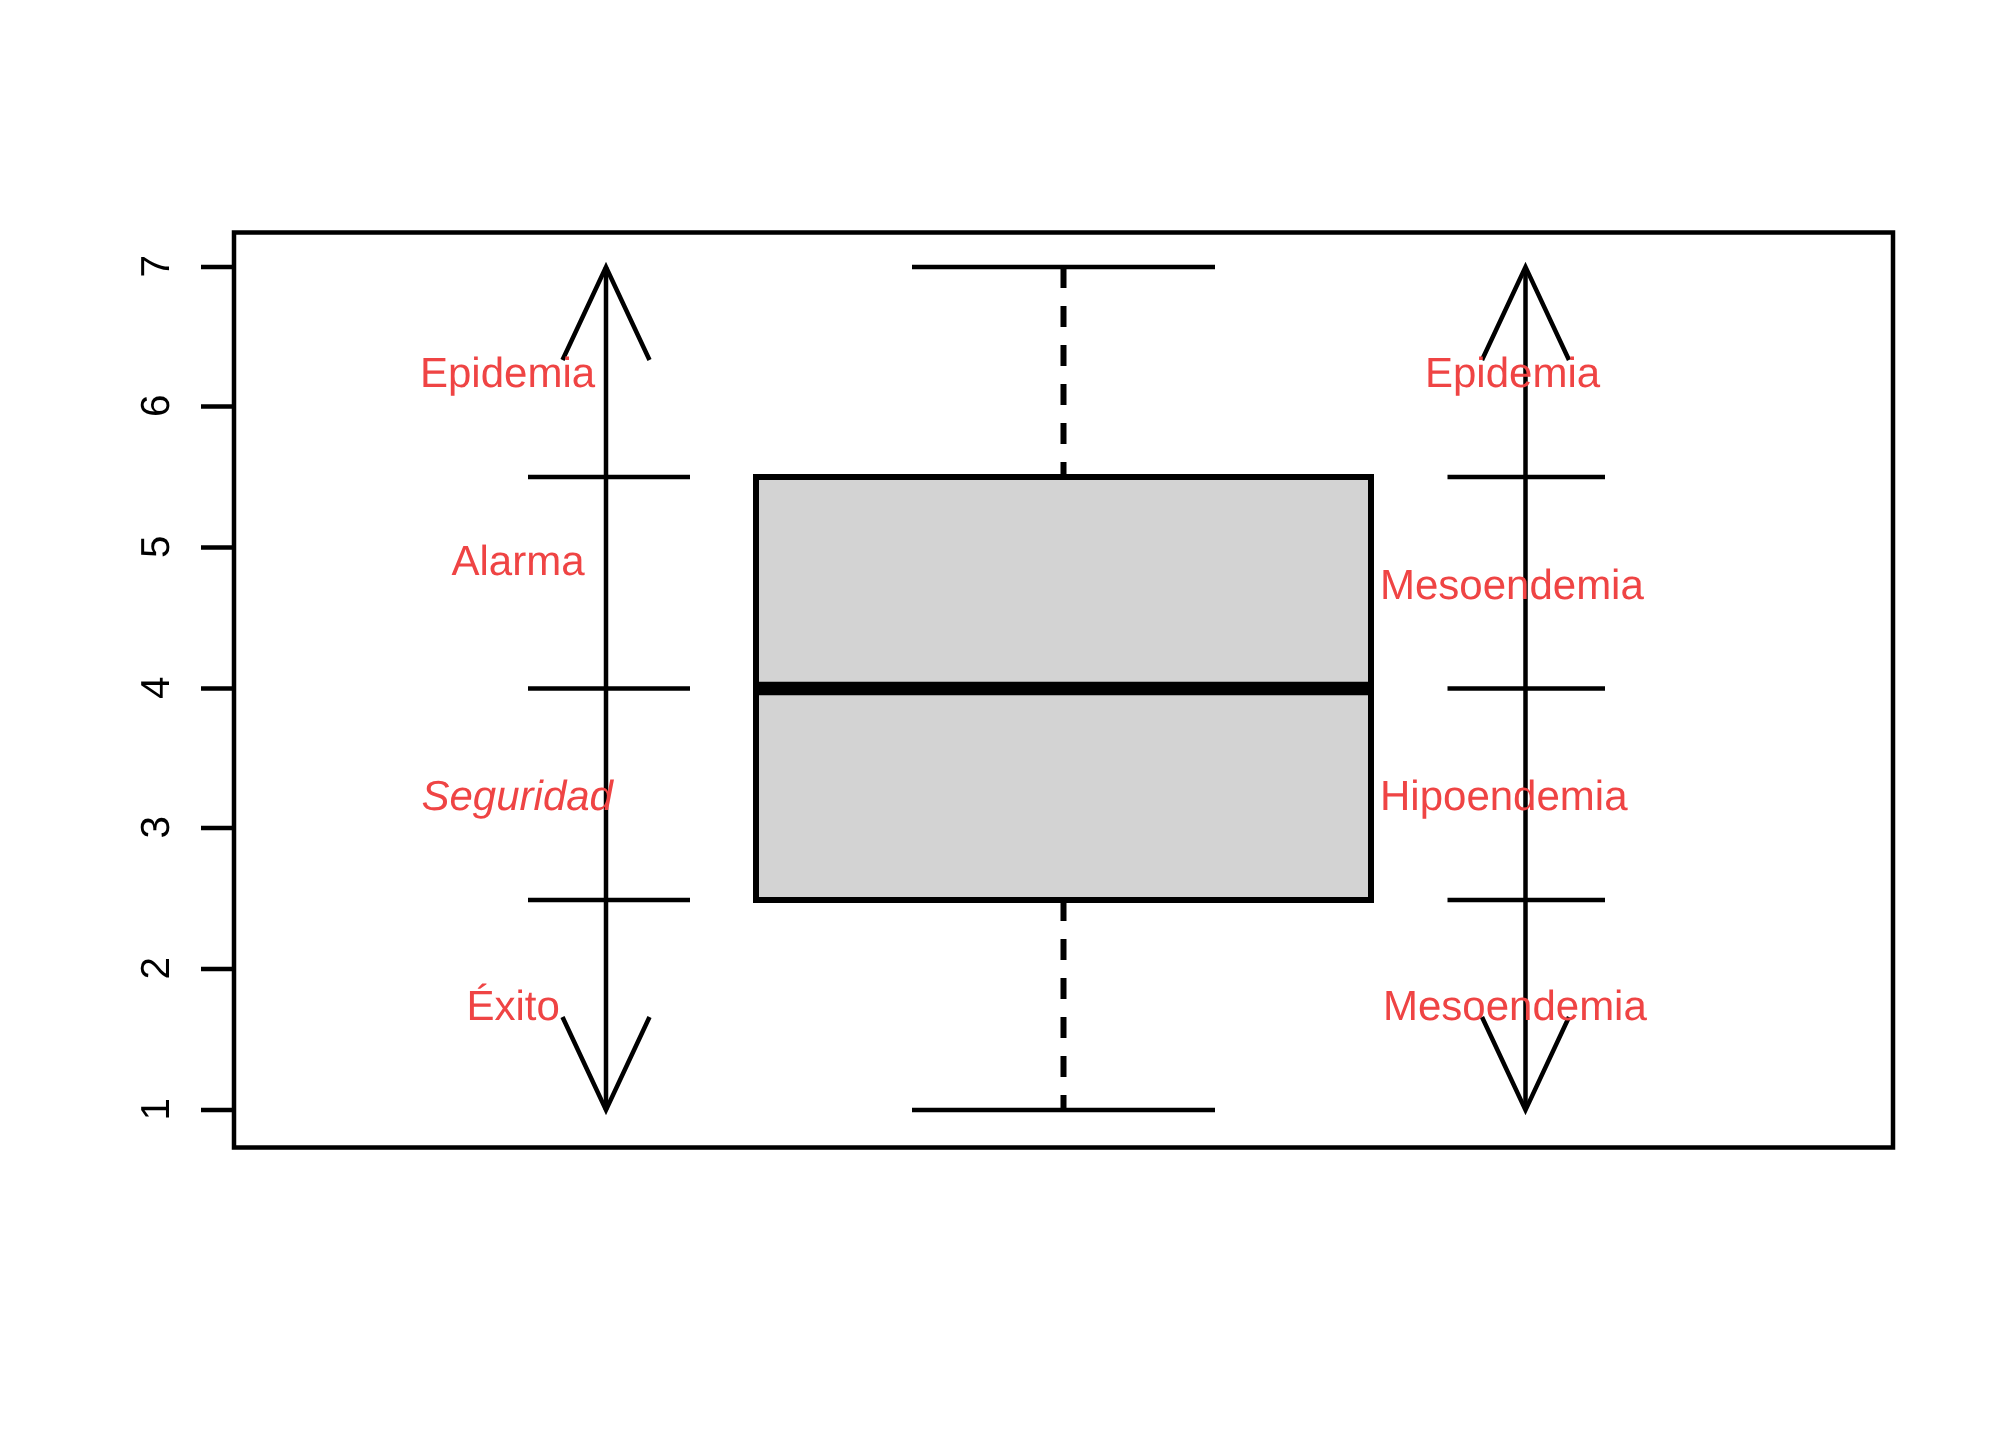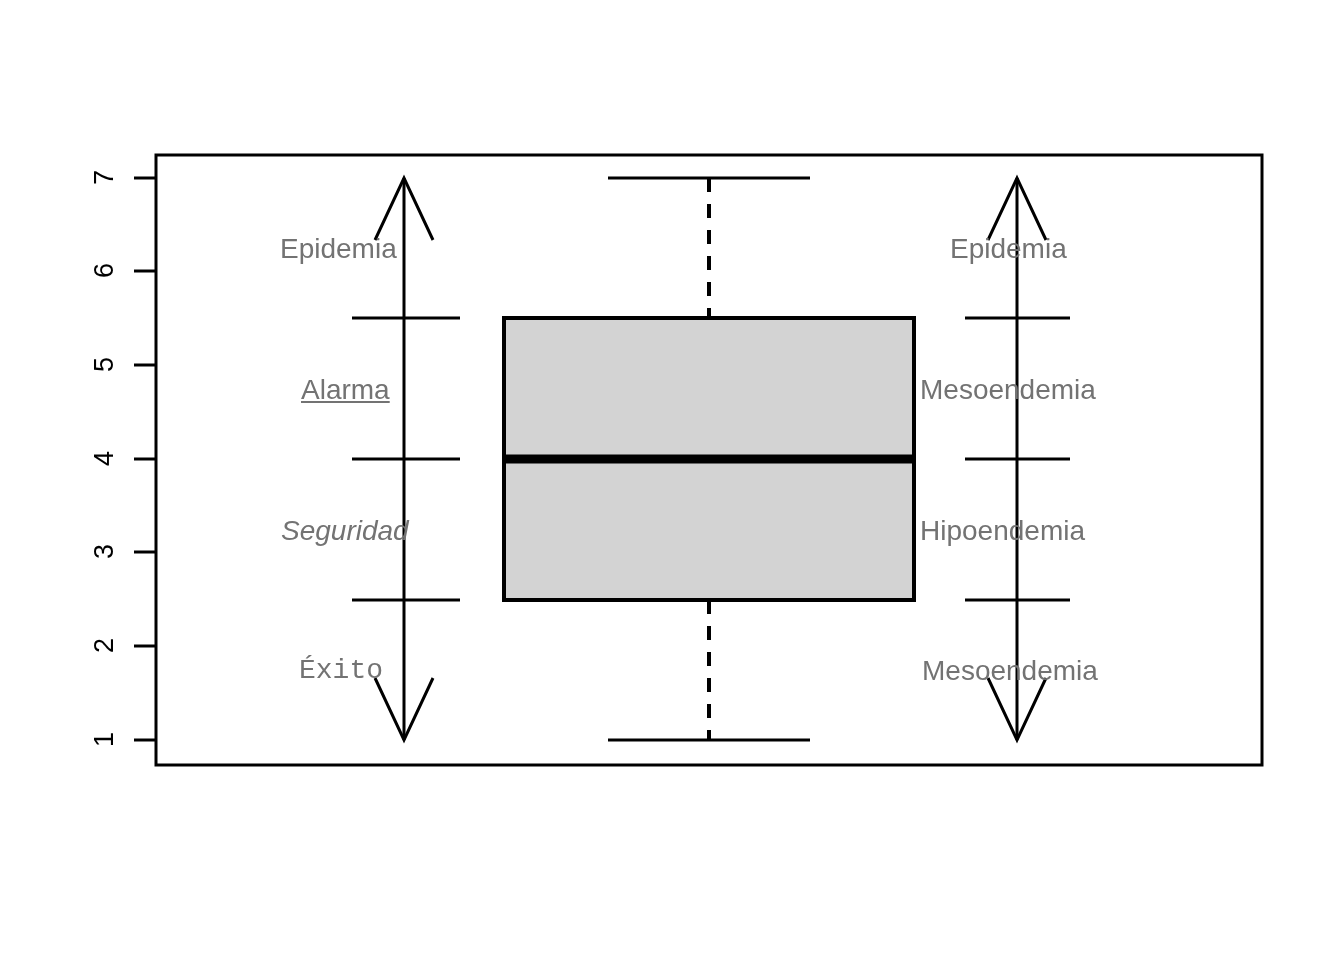--- a/index.html
+++ b/index.html
@@ -30,21 +30,21 @@
     position: absolute;
     font-size: 27px;
     color: #000000;
     transform-origin: center center;
     white-space: nowrap;
     line-height: 1;
   }
   .scale-label {
     position: absolute;
     font-size: 28px;
-    color: #737373;
+    color: #ef4444;
     white-space: nowrap;
     line-height: 1;
   }
 </style>
 </head>
 <body>
 
 <div id="figure">
 
   <svg id="plot-svg" viewBox="0 0 1344 960" xmlns="http://www.w3.org/2000/svg">
@@ -100,22 +100,22 @@
 
   <div class="tick-label" style="left:89px; top:164px; width:30px; text-align:center; transform:rotate(-90deg);">7</div>
   <div class="tick-label" style="left:89px; top:257px; width:30px; text-align:center; transform:rotate(-90deg);">6</div>
   <div class="tick-label" style="left:89px; top:351px; width:30px; text-align:center; transform:rotate(-90deg);">5</div>
   <div class="tick-label" style="left:89px; top:445px; width:30px; text-align:center; transform:rotate(-90deg);">4</div>
   <div class="tick-label" style="left:89px; top:538px; width:30px; text-align:center; transform:rotate(-90deg);">3</div>
   <div class="tick-label" style="left:89px; top:632px; width:30px; text-align:center; transform:rotate(-90deg);">2</div>
   <div class="tick-label" style="left:89px; top:726px; width:30px; text-align:center; transform:rotate(-90deg);">1</div>
 
   <div class="scale-label" style="left:280px; top:235px;">Epidemia</div>
-  <div class="scale-label" style="left:301px; top:376px;text-decoration:underline;">Alarma</div>
+  <div class="scale-label" style="left:301px; top:360px;">Alarma</div>
   <div class="scale-label" style="left:281px; top:517px;font-style:italic;">Seguridad</div>
-  <div class="scale-label" style="left:299px; top:657px;font-family:Liberation Mono, monospace;">Éxito</div>
+  <div class="scale-label" style="left:311px; top:657px;">Éxito</div>
 
   <div class="scale-label" style="left:950px; top:235px;">Epidemia</div>
   <div class="scale-label" style="left:920px; top:376px;">Mesoendemia</div>
   <div class="scale-label" style="left:920px; top:517px;">Hipoendemia</div>
   <div class="scale-label" style="left:922px; top:657px;">Mesoendemia</div>
 
 </div>
 
 </body></html>

